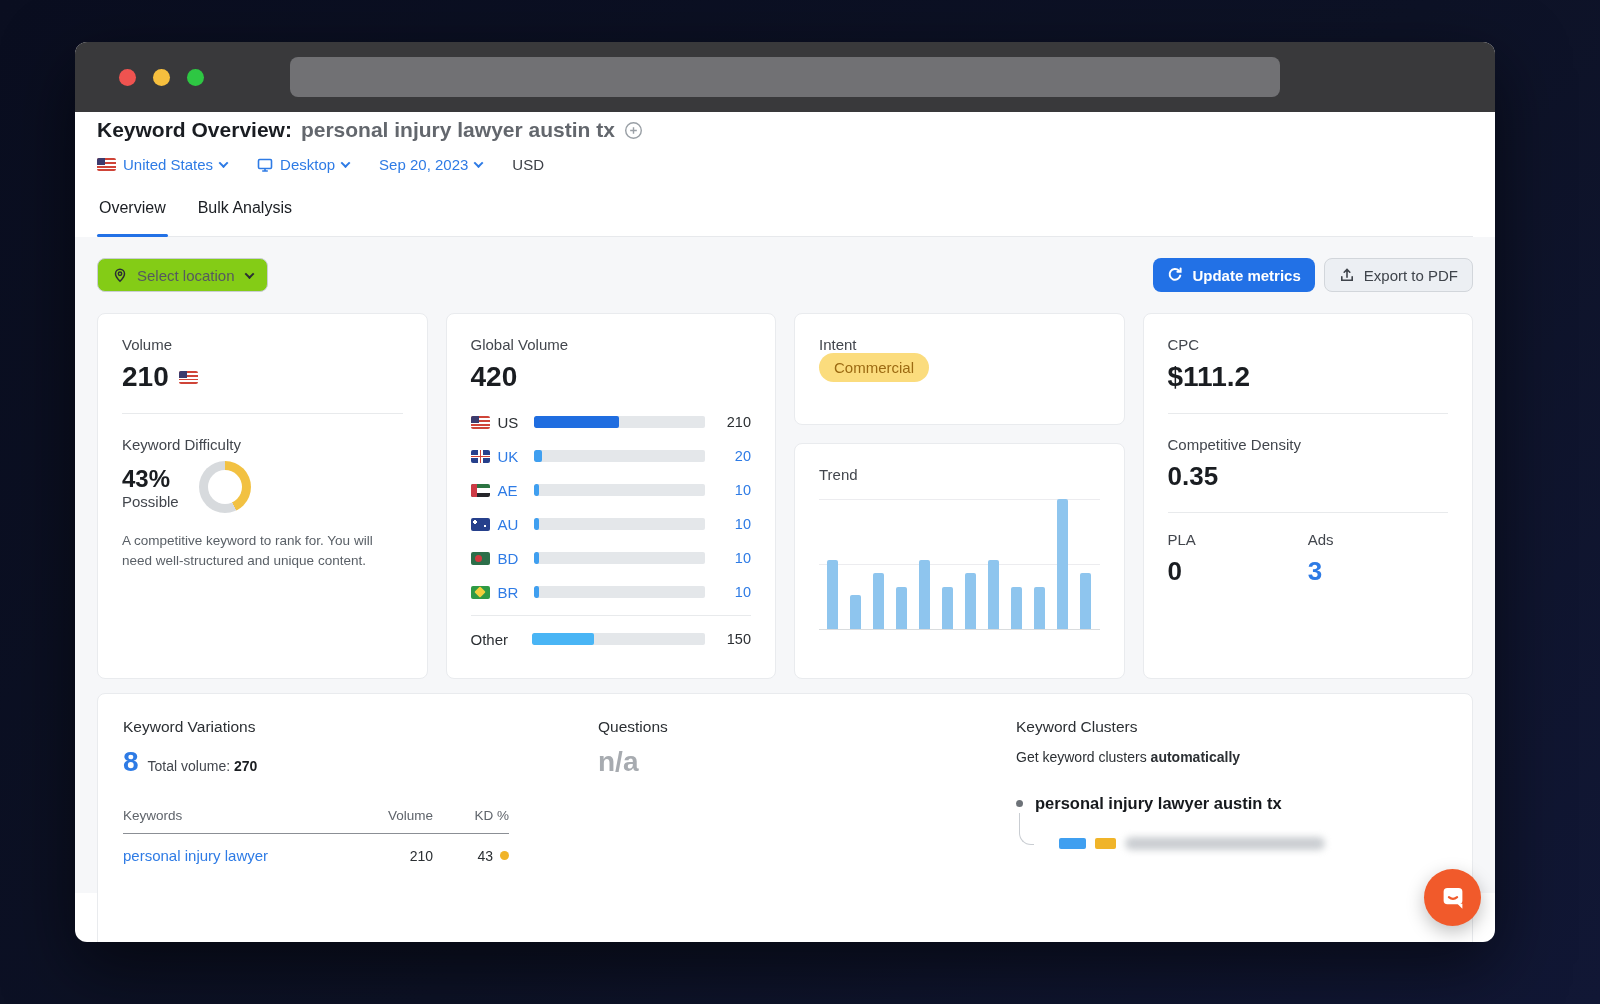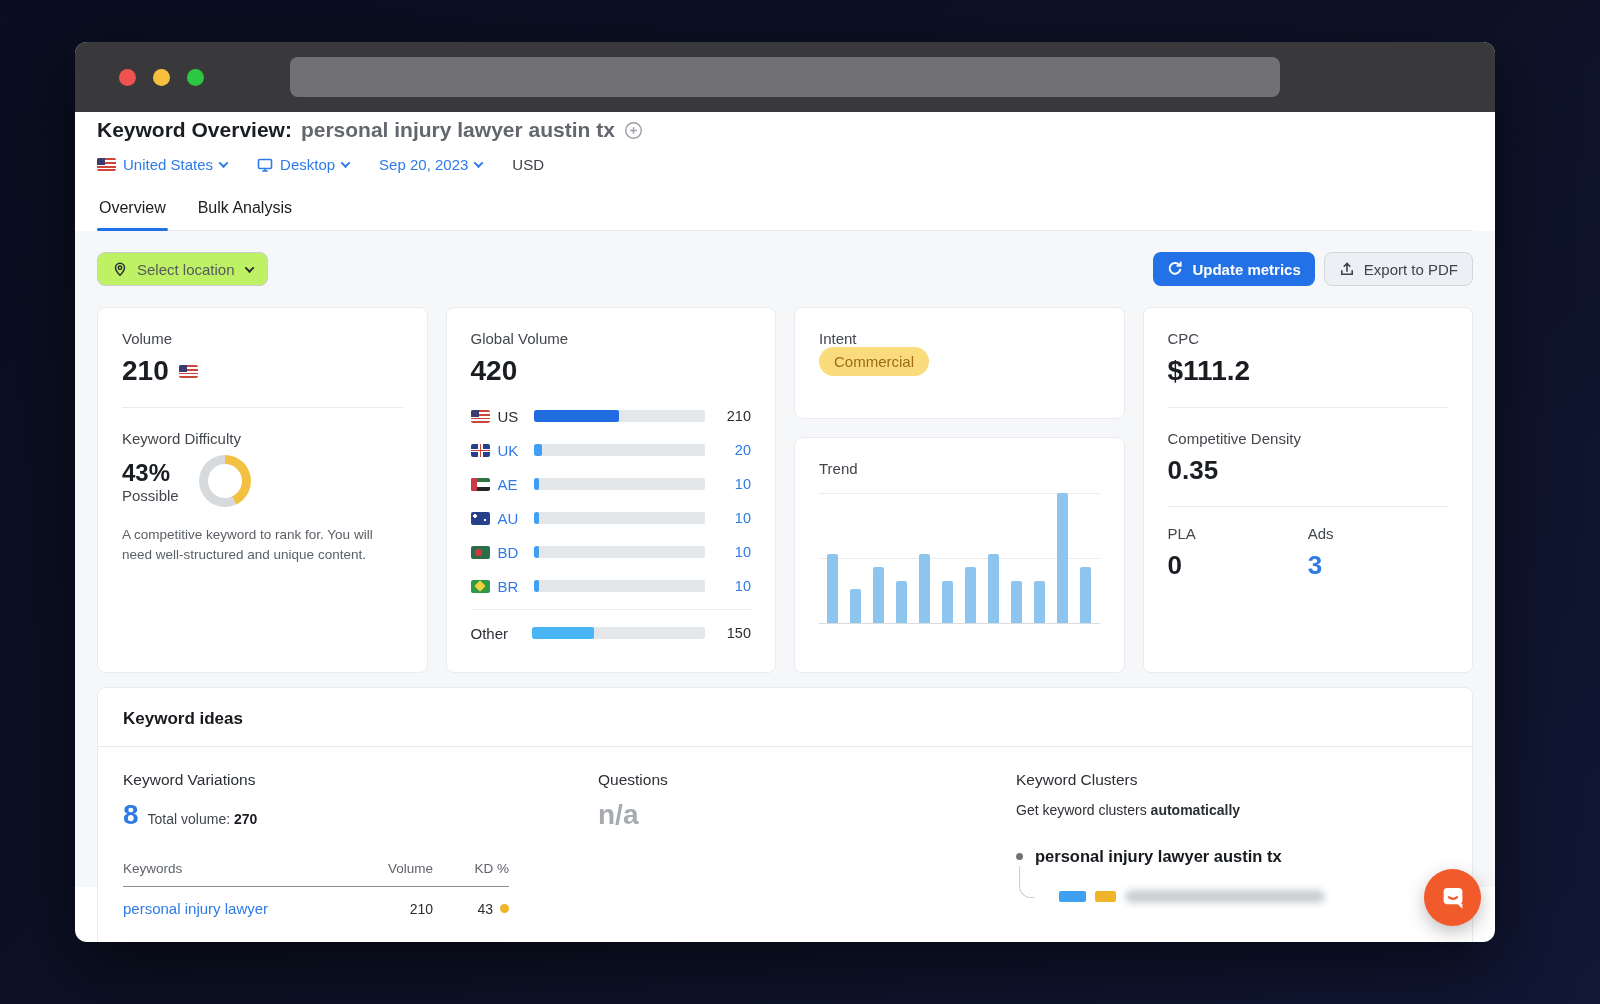--- a/index.html
+++ b/index.html
@@ -28,31 +28,31 @@
   .title-prefix { font-size:21px; font-weight:700; color:#191c21; }
   .title-keyword { font-size:21px; font-weight:600; color:#63676d; }
   .circle-plus { width:19px; height:19px; color:#9aa0a6; }
   .filters { display:flex; align-items:center; gap:30px; margin-top:14px; font-size:15px; }
   .filter { display:flex; align-items:center; gap:7px; color:var(--link,#2e7be5); cursor:pointer; }
   .filter.plain { color:#3d4046; cursor:default; }
   .chev { width:7px; height:7px; border-right:2px solid currentColor; border-bottom:2px solid currentColor;
     transform:rotate(45deg) translate(-1px,-1px); }
   .tabs-wrap { border-bottom:1px solid #e7e9ec; margin-top:20px; padding:0 0; }
   .tabs { display:flex; gap:28px; }
-  .tab { font-size:16px; color:#1a1d22; padding:6px 2px 13px; cursor:pointer; position:relative; }
+  .tab { font-size:16px; color:#1a1d22; padding:6px 2px 19px; cursor:pointer; position:relative; }
   .tab.active { font-weight:500; }
   .tab.active::after { content:""; position:absolute; left:0; right:0; bottom:-1px; height:3px;
     background:var(--accent,#2271e6); border-radius:2px; }
 
   
   .content { background:#f6f7f9; padding:21px 22px 0; height:656px; }
   .toolbar { display:flex; justify-content:space-between; align-items:center; }
   .btn { display:flex; align-items:center; gap:9px; height:34px; border-radius:8px;
     font-size:15px; padding:0 14px; cursor:pointer; }
-  .btn-location { background:#bef264; border:1px solid #c9ced4; color:#55595f; }
+  .btn-location { background:#84cc16; border:1px solid #c9ced4; color:#55595f; }
   .btn-location .chev { color:#2b2f33; margin-left:2px; }
   .right-btns { display:flex; gap:9px; }
   .btn-primary { background:var(--accent,#2271e6); color:#fff; font-weight:600; }
   .btn-secondary { background:#eceff3; border:1px solid #d2d6db; color:#3f444b; }
 
   .cards { display:grid; grid-template-columns:repeat(4,1fr); gap:18px; margin-top:21px; height:358px; }
   .card { background:#fff; border:1px solid #e9ebee; border-radius:8px; padding:22px 24px; }
   .card-label { font-size:15px; color:#42464d; }
   .big-num { font-size:28px; font-weight:700; color:#1a1d21; margin-top:8px; }
   .hr { border:none; border-top:1px solid #e8eaec; margin:20px 0 0; }
@@ -382,21 +382,20 @@
             </div>
             <div>
               <div class="card-label">Ads</div>
               <div class="mid-num blue">3</div>
             </div>
           </div>
         </div>
       </div>
 
       <div class="ideas">
-        <div class="ideas-header">Keyword ideas</div>
         <div class="ideas-body">
 
           <div class="col col-variations">
             <div class="col-label">Keyword Variations</div>
             <div class="var-count-row">
               <span class="var-count">8</span>
               <span class="var-total">
                 <span>Total volume:</span>
                 <b>270</b>
               </span>

